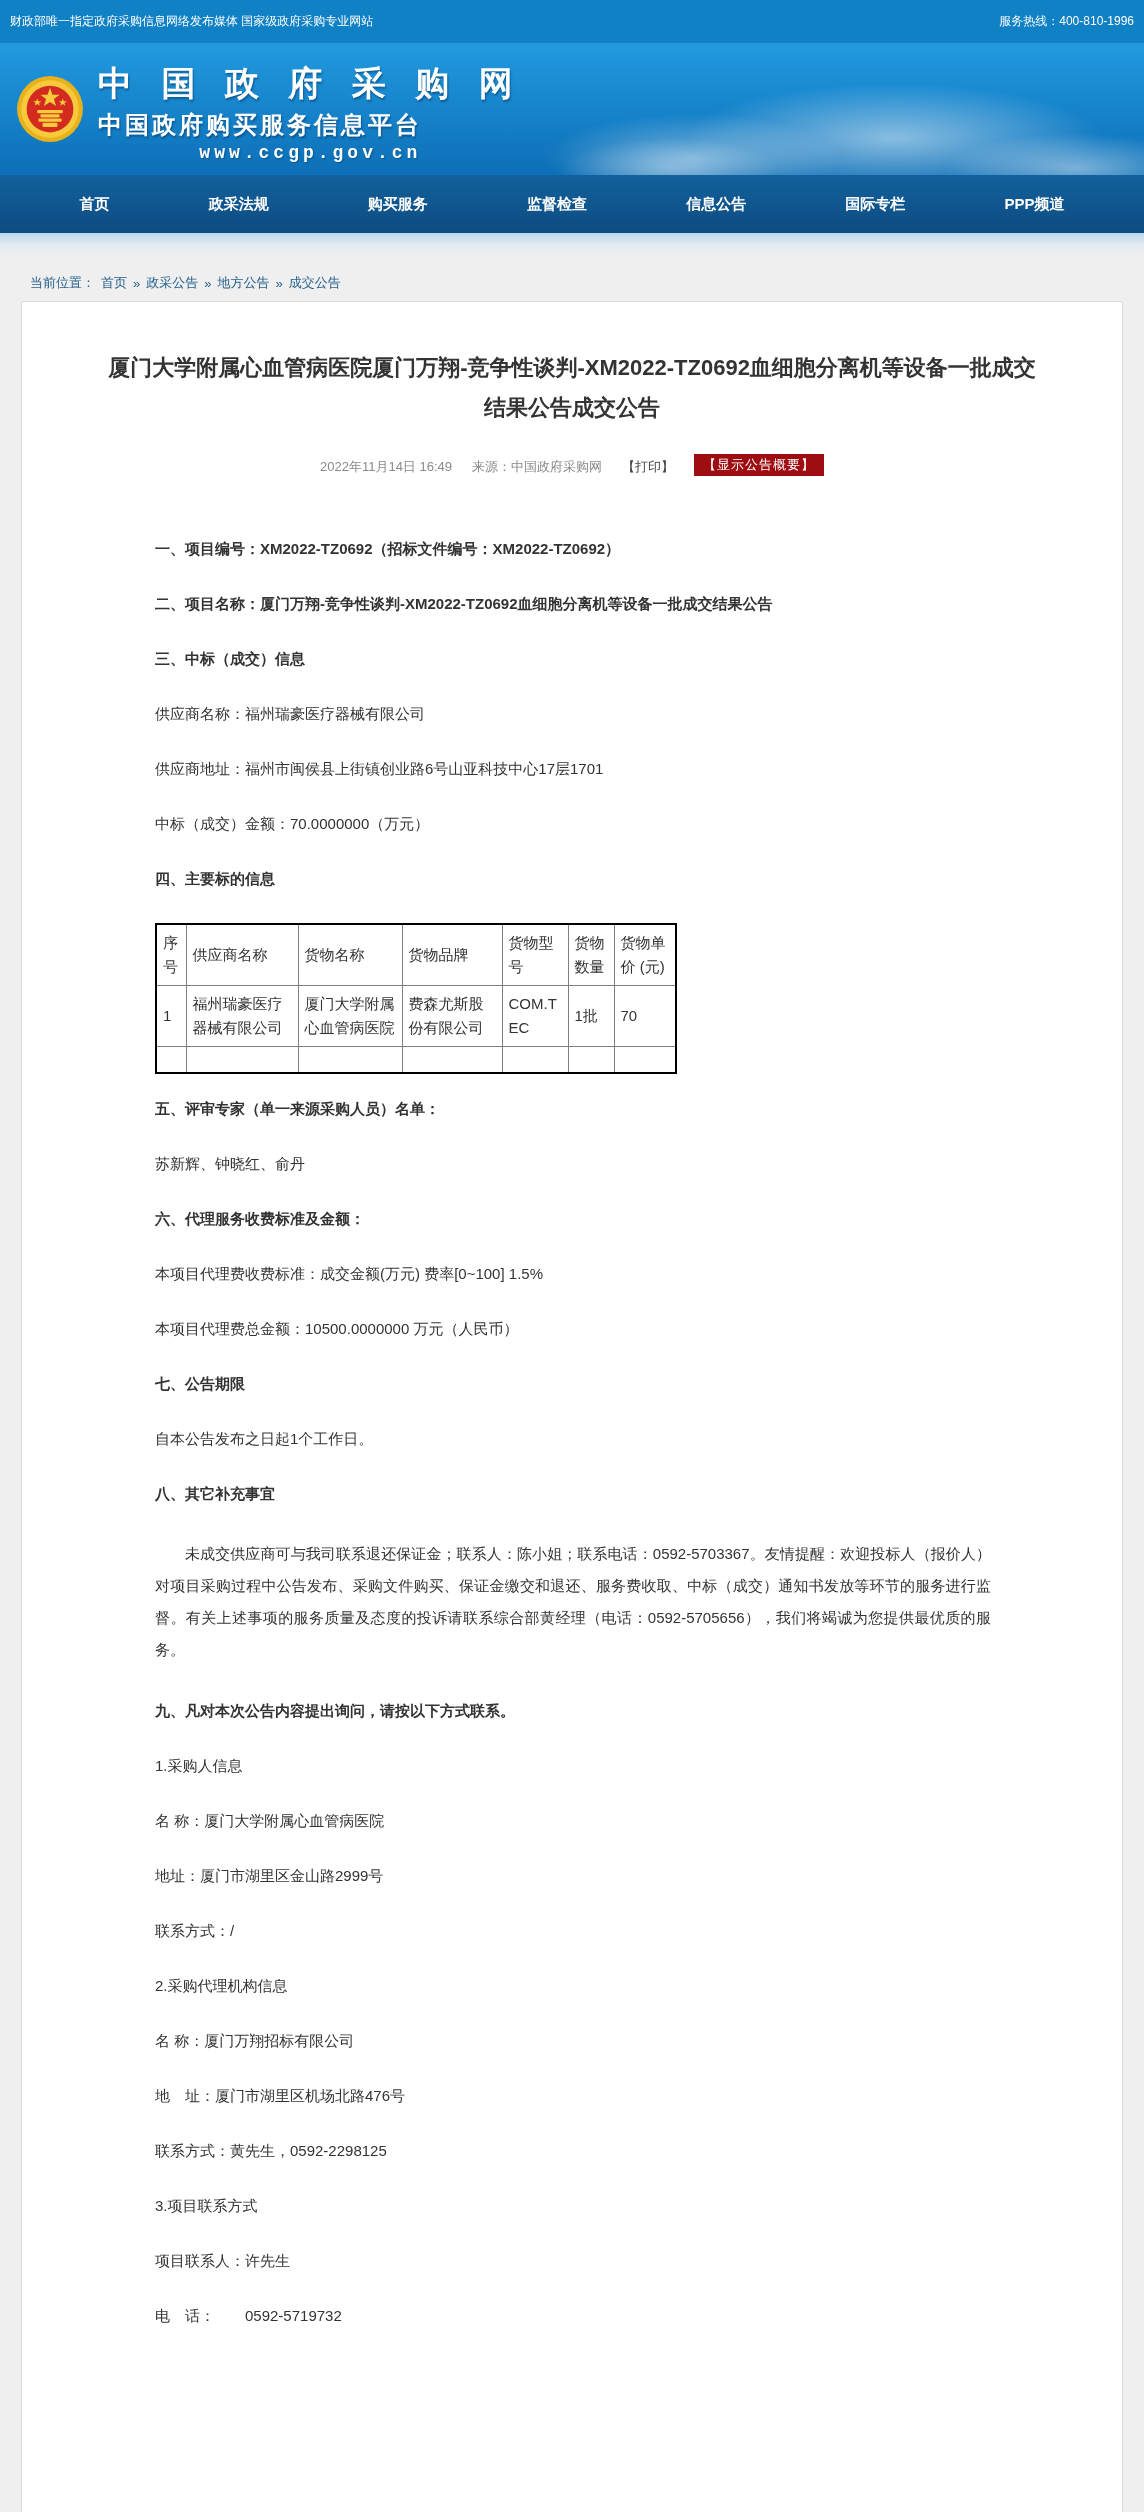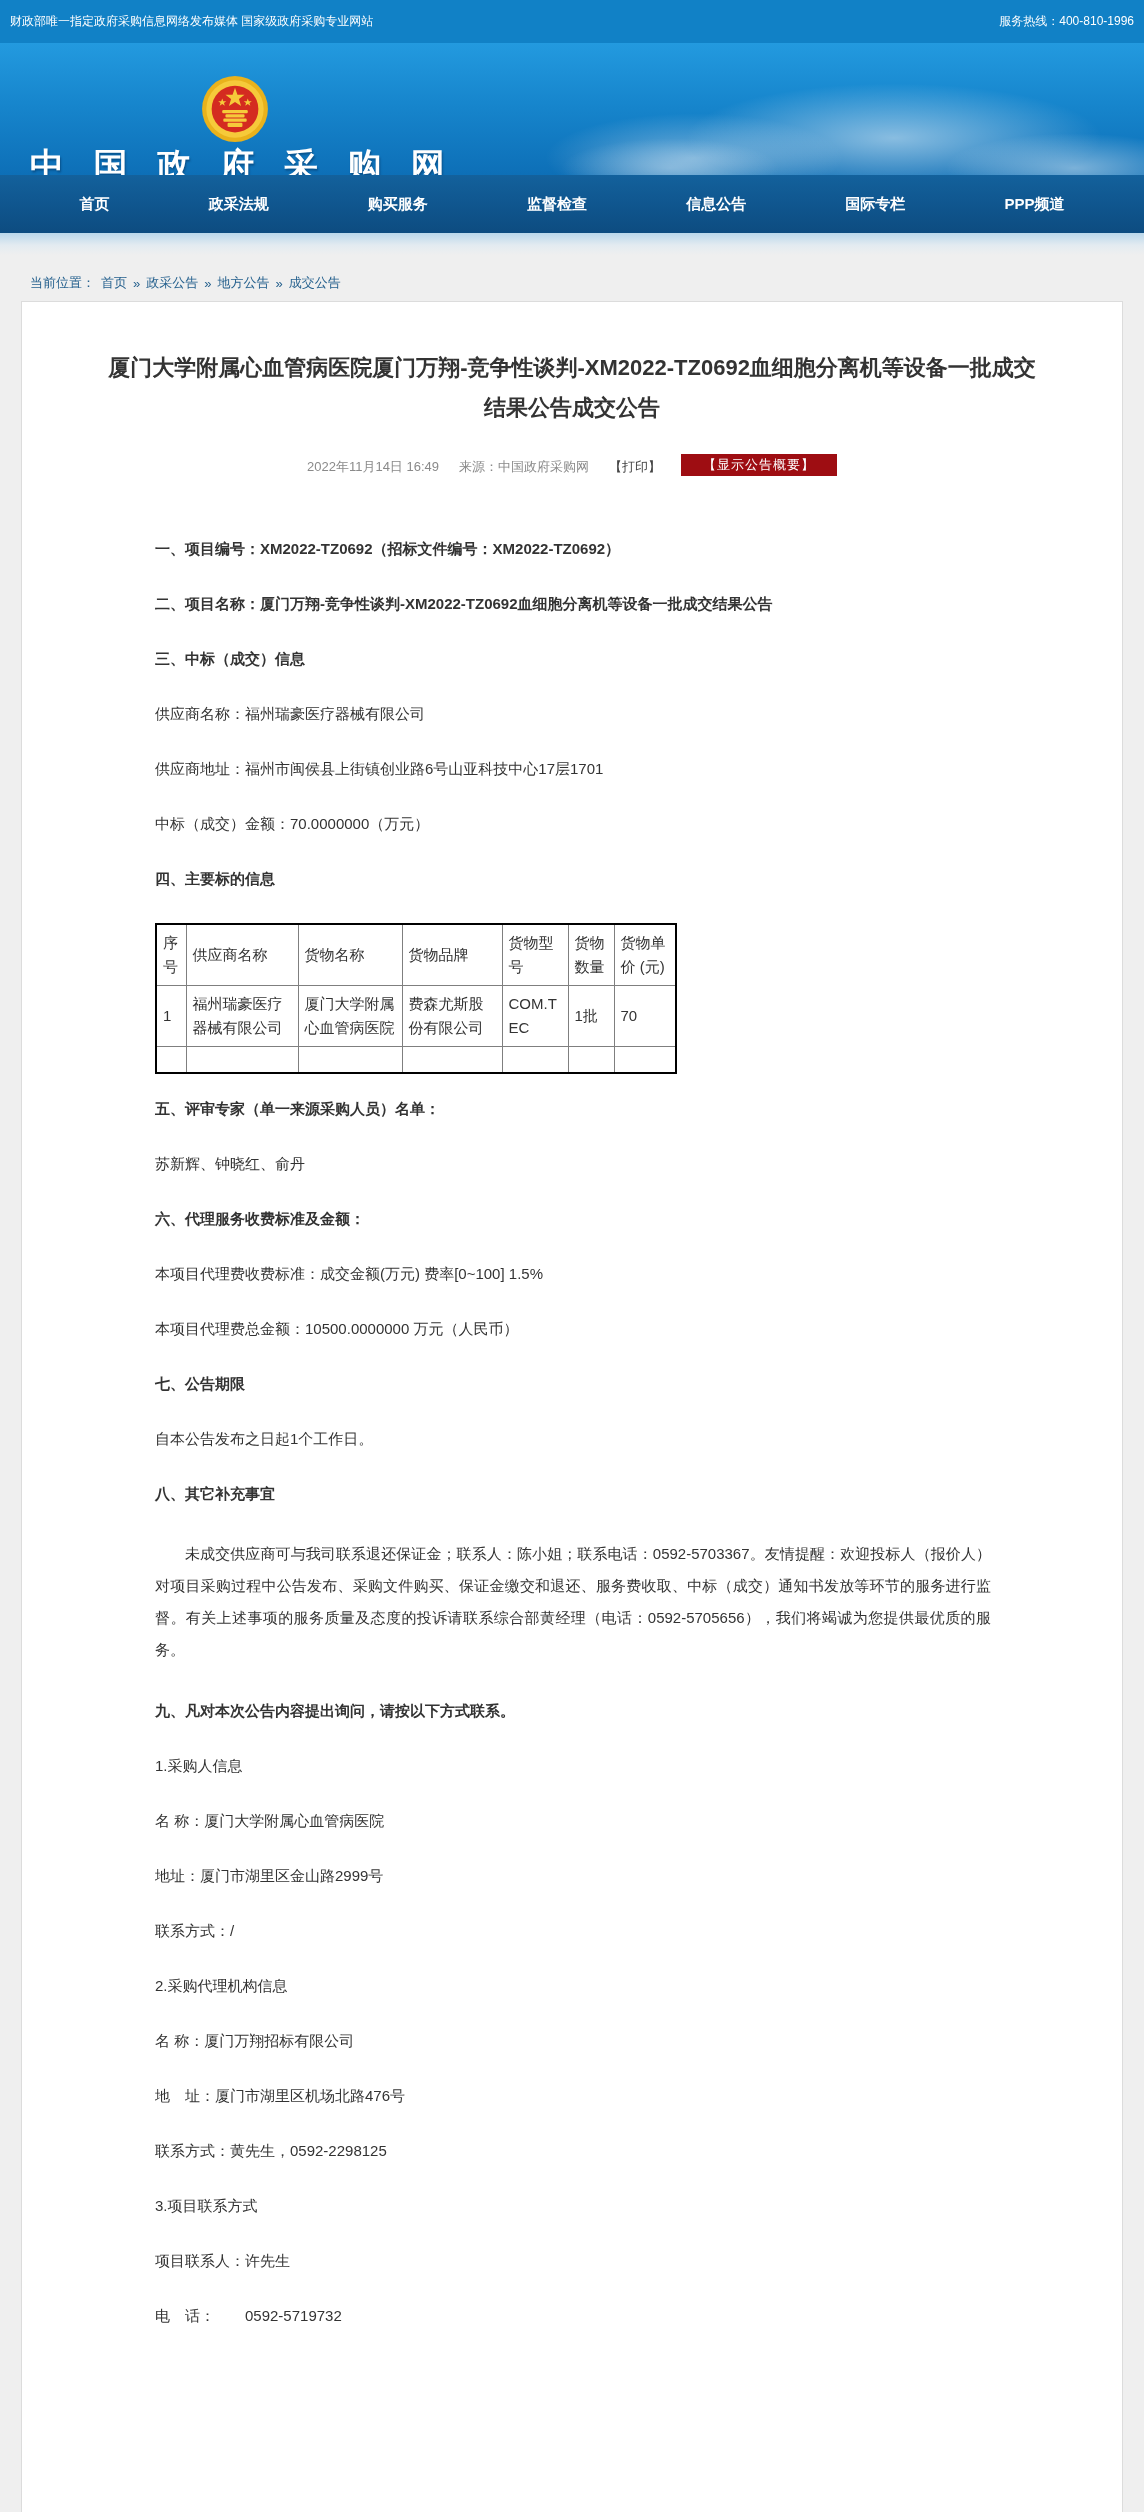--- a/index.html
+++ b/index.html
@@ -11,21 +11,21 @@
 
   
   .header { position:relative; height:132px; overflow:hidden;
             background:linear-gradient(180deg,#239adf 0%,#1786cd 45%,#0d6fb7 100%); }
   .cloud { position:absolute; border-radius:50%; pointer-events:none;
            background:radial-gradient(ellipse at center, rgba(255,255,255,.5) 0%, rgba(255,255,255,0) 70%); }
   .cloud.c1 { width:420px; height:110px; right:40px; top:40px; }
   .cloud.c2 { width:300px; height:90px; right:300px; top:70px; opacity:.8; }
   .cloud.c3 { width:260px; height:70px; right:-60px; top:90px; opacity:.9; }
   .cloud.c4 { width:220px; height:60px; left:560px; top:95px; opacity:.6; }
-  .brand { position:absolute; left:16px; top:18px; display:flex; align-items:center;flex-direction:column; }
+  .brand { position:absolute; left:16px; top:18px; display:flex; align-items:flex-start; }
   .emblem { width:68px; height:68px; margin-top:14px; }
   .brand-text { margin-left:14px; color:#fff; }
   .site-name { font-size:34px; font-weight:bold; letter-spacing:10px;
                text-shadow:1px 2px 2px rgba(0,40,80,.45); white-space:nowrap; }
   .site-sub  { font-size:24px; font-weight:bold; letter-spacing:3px;
                text-shadow:1px 2px 2px rgba(0,40,80,.45); margin-top:2px; white-space:nowrap; }
   .site-url  { font-size:18px; font-weight:bold; letter-spacing:4px; text-align:center;
                text-shadow:1px 1px 2px rgba(0,40,80,.4); margin-top:2px;font-family:Liberation Mono, monospace; }
 
   
@@ -42,21 +42,21 @@
 
   
   .panel { background:#fff; margin:0 21px; border:1px solid #dcdcdc; border-bottom:none;
            min-height:2229px; padding-bottom:60px; }
 
   .article-title { margin:46px auto 0; width:930px; text-align:center;
                    font-size:22px; font-weight:bold; color:#333; line-height:40px; }
   .meta { margin-top:26px; display:flex; justify-content:center; align-items:flex-end;
           gap:20px; font-size:13px; color:#8a8a8a; }
   .meta .print { color:#444; cursor:pointer; }
-  .meta .badge { background:#9e0d12; color:#fff; padding:2px 22px; font-size:13px;
+  .meta .badge { background:#9e0d12; color:#fff; padding:2px 9px; font-size:13px;
                  cursor:pointer; letter-spacing:1px; }
 
   .content { padding:62px 131px 0 133px; font-size:15px; }
   .content .ln { margin-bottom:34px; line-height:21px; }
   .content .hd { font-weight:bold; }
   .content .para { line-height:32px; text-indent:2em; margin-bottom:34px; text-align:justify; }
 
   
   table.bid { border-collapse:collapse; width:510px; table-layout:fixed;
               border:2px solid #000; margin:0 0 24px 0; }

